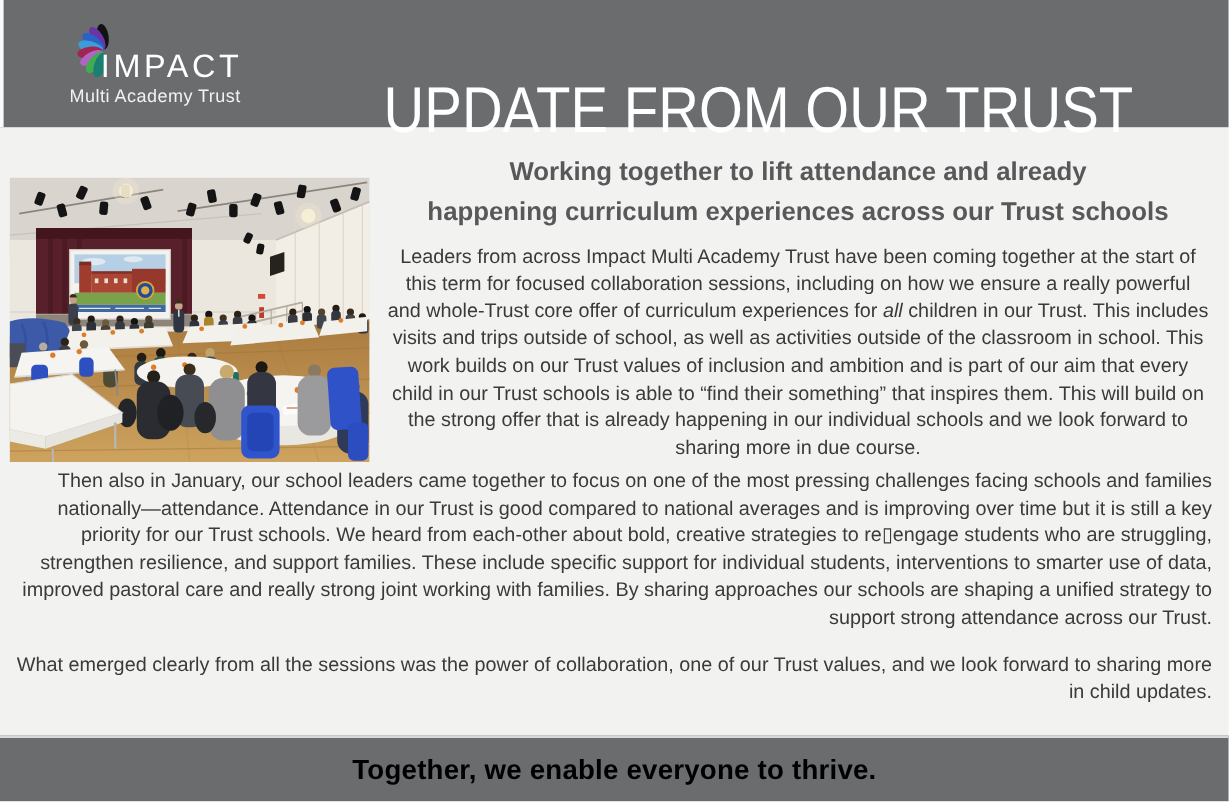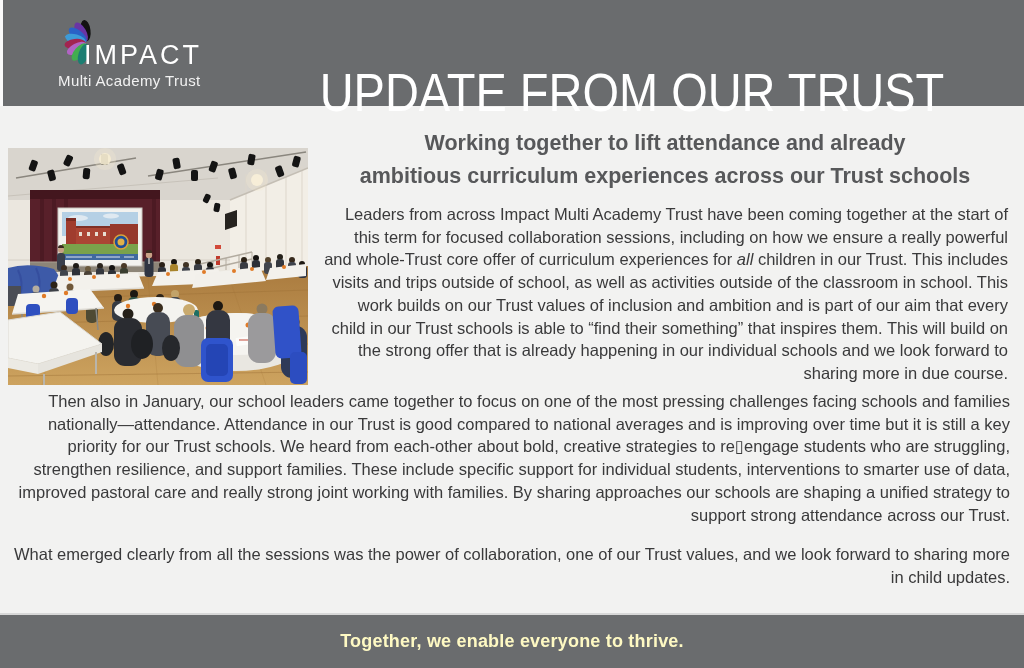--- a/index.html
+++ b/index.html
@@ -17,32 +17,32 @@
             letter-spacing:0.4px;line-height:1;}
   .main-title{position:absolute;left:240px;right:0;top:27px;text-align:center;color:#ffffff;
               font-size:54px;font-weight:400;line-height:1.1;transform:scaleX(0.87);
               transform-origin:50% 50%;white-space:nowrap;}
 
   
   .right-col{position:absolute;left:322px;top:127px;width:686px;}
   .article-heading{margin:0;text-align:center;color:#57585a;font-size:21.5px;font-weight:700;
                    line-height:33px;}
   .p{color:#3a3a3b;font-size:16.5px;line-height:22.7px;margin:0;text-align:right;}
-  .p1{margin-top:10px;text-align:right;}
+  .p1{margin-top:10px;text-align:center;}
   .p-full{position:absolute;left:7px;width:1003px;}
   .p2{top:390px;}
   .p3{top:543px;}
   .it{font-style:italic;}
 
   .photo{position:absolute;left:8px;top:148px;width:300px;height:237px;display:block;}
 
   
   .footer{position:absolute;left:0;top:613px;width:1024px;height:55px;background:#6a6c6e;
           border-top:2px solid #d8d8d8;display:flex;align-items:center;justify-content:center;}
-  .footer-text{color:#fef9c3;font-size:18px;font-weight:700;letter-spacing:0.2px;}
+  .footer-text{color:#000000;font-size:23px;font-weight:700;letter-spacing:0.2px;}
 </style>
 </head>
 <body>
 
 <div class="page">
 
   <div class="header">
     <div class="header-notch"></div>
 
     <svg class="logo-flower" viewBox="0 0 84 84">
@@ -303,21 +303,21 @@
       <polygon points="0,172 52,164 94,196 30,216 0,210" fill="#f4f3ef" stroke="#dcdad4" stroke-width="1"></polygon>
       <polygon points="30,216 94,196 94,204 30,226" fill="#e6e4de"></polygon>
       <polygon points="0,210 30,216 30,226 0,220" fill="#eceae4"></polygon>
       <path d="M88,204 L88,226 M36,226 L36,237" stroke="#b9b5ac" stroke-width="2"></path>
     </g>
   </svg>
 
   <div class="right-col">
     <h2 class="article-heading">
       <span>Working together to lift attendance and already</span><br>
-      <span>ambitious curriculum experiences across our Trust schools</span>
+      <span>happening curriculum experiences across our Trust schools</span>
     </h2>
     <p class="p p1"><span>Leaders from across Impact Multi Academy Trust have been coming together at the start of this term for focused collaboration sessions, including on how we ensure a really powerful and whole-Trust core offer of curriculum experiences for </span><span class="it">all</span><span> children in our Trust. This includes visits and trips outside of school, as well as activities outside of the classroom in school. This work builds on our Trust values of inclusion and ambition and is part of our aim that every child in our Trust schools is able to “find their something” that inspires them. This will build on the strong offer that is already happening in our individual schools and we look forward to sharing more in due course.</span></p>
   </div>
 
   <p class="p p-full p2">Then also in January, our school leaders came together to focus on one of the most pressing challenges facing schools and families nationally—attendance. Attendance in our Trust is good compared to national averages and is improving over time but it is still a key priority for our Trust schools. We heard from each-other about bold, creative strategies to re▯engage students who are struggling, strengthen resilience, and support families. These include specific support for individual students, interventions to smarter use of data, improved pastoral care and really strong joint working with families. By sharing approaches our schools are shaping a unified strategy to support strong attendance across our Trust.</p>
   <p class="p p-full p3">What emerged clearly from all the sessions was the power of collaboration, one of our Trust values, and we look forward to sharing more in child updates.</p>
 
   <div class="footer">
     <div class="footer-text">Together, we enable everyone to thrive.</div>
   </div>

